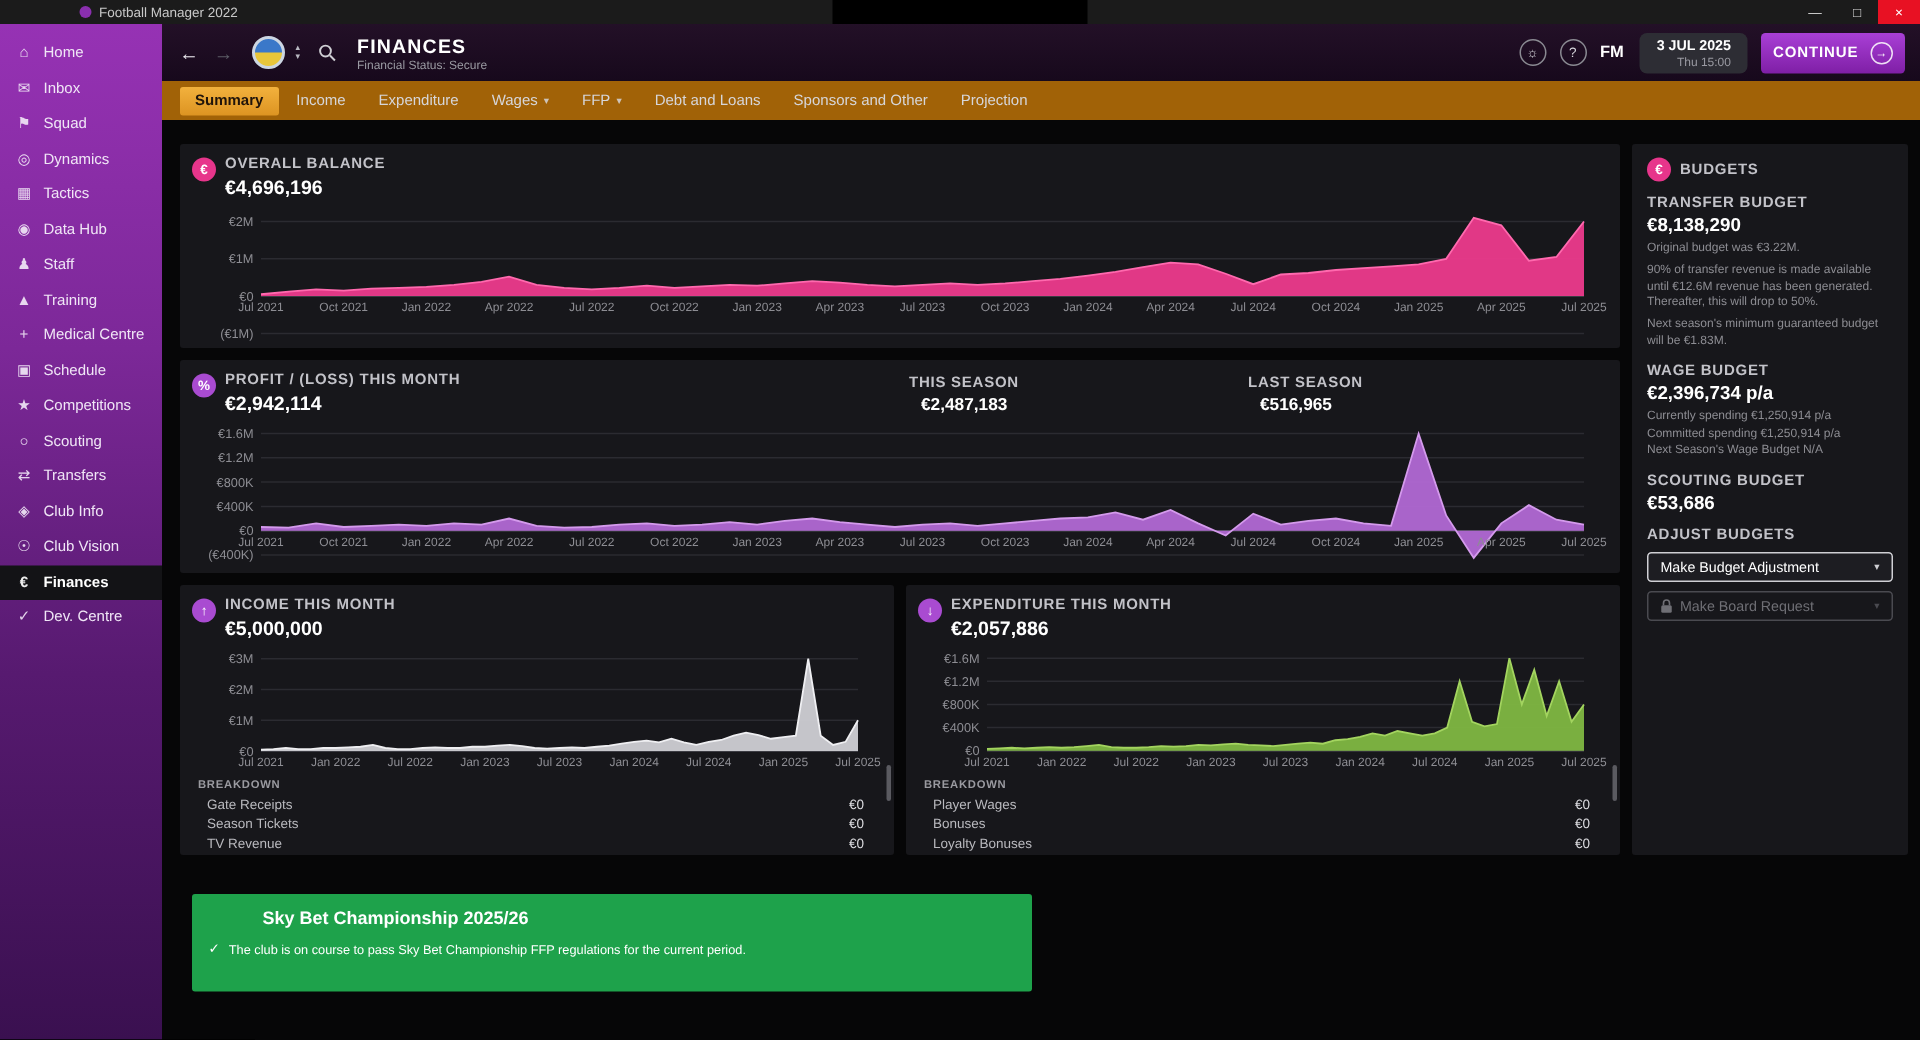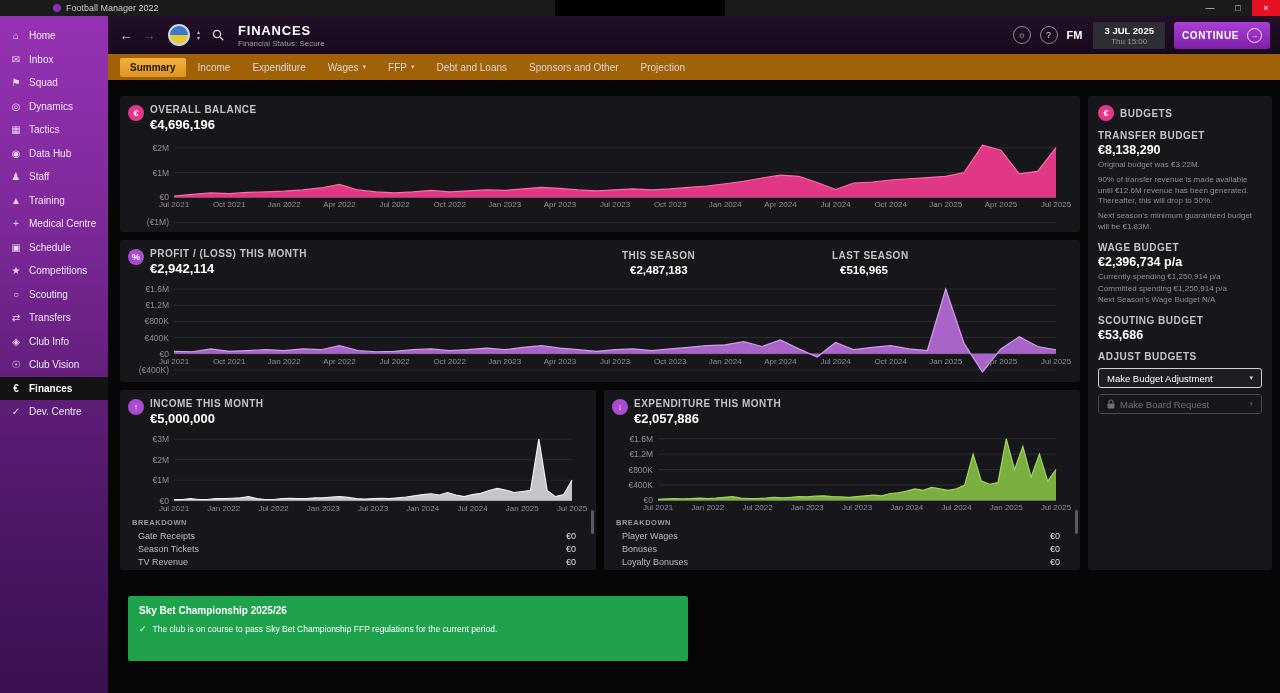--- a/index.html
+++ b/index.html
@@ -28,21 +28,21 @@
     background:linear-gradient(180deg,#3a78c9 0%,#3a78c9 48%,#e8c63a 52%,#e8c63a 100%);margin-left:4px;}
   .badge-chev{display:flex;flex-direction:column;line-height:6px;font-size:6px;color:#b9b9c2;}
   .search-wrap{margin-left:4px;display:flex;align-items:center;}
   .title-block{margin-left:6px;}
   .page-title{font-size:13px;font-weight:bold;color:#fff;letter-spacing:.8px;}
   .page-sub{font-size:8px;color:#9a9aa2;margin-top:1px;}
   .topbar-right{margin-left:auto;display:flex;align-items:center;gap:9px;}
   .round-icon{width:16px;height:16px;border-radius:50%;border:1px solid #8a8a92;color:#d8d8de;font-size:9px;
     display:flex;align-items:center;justify-content:center;cursor:default;}
   .fm-logo{font-weight:bold;font-size:11px;color:#fff;margin-right:2px;}
-  .date-box{background:#2d2d34;padding:3px 11px;text-align:center;border-radius:0;cursor:default;}
+  .date-box{background:#2d2d34;padding:3px 11px;text-align:right;border-radius:5px;cursor:default;}
   .date-1{font-size:9.5px;font-weight:bold;color:#fff;}
   .date-2{font-size:8px;color:#9a9aa2;margin-top:1px;}
   .continue-btn{background:linear-gradient(180deg,#a93fd6,#7f1fa6);color:#fff;font-weight:bold;font-size:10px;letter-spacing:.6px;
     padding:6px 8px;border-radius:3px;display:flex;align-items:center;gap:8px;cursor:pointer;}
   .continue-arrow{width:13px;height:13px;border-radius:50%;border:1px solid rgba(255,255,255,.85);font-size:8px;
     display:flex;align-items:center;justify-content:center;}
   
   .tabbar{height:26px;background:#a16207;display:flex;align-items:center;padding-left:12px;gap:2px;flex:0 0 26px;}
   .tab{font-size:10px;color:#d6d6da;padding:4px 10px;border-radius:2px;display:flex;gap:4px;align-items:center;cursor:pointer;}
   .tab.selected{background:linear-gradient(180deg,#f2b13d,#dd9422);color:#20140a;font-weight:bold;}
@@ -82,21 +82,21 @@
   .b-drop{margin-top:6px;height:20px;border:1px solid #cfcfd4;border-radius:3px;display:flex;align-items:center;
     justify-content:space-between;padding:0 8px;font-size:9.5px;color:#fff;background:#1d1d22;cursor:pointer;box-sizing:border-box;}
   .b-drop .chev{font-size:7px;color:#cfcfd4;}
   .b-drop.disabled{border-color:#4a4a50;color:#6f6f75;background:transparent;cursor:default;}
   .b-drop.disabled .chev{color:#4a4a50;}
   .lockwrap{display:flex;align-items:center;gap:5px;}
   
   .ffp-wrap{margin:26px 0 0 20px;}
   .ffp-label{font-size:9px;font-weight:bold;color:#e052a0;letter-spacing:.6px;}
   .ffp-box{margin-top:6px;width:560px;height:65px;background:#1ea24b;border-radius:2px;padding:9px 11px;box-sizing:border-box;}
-  .ffp-title{font-size:10px;font-weight:bold;color:#fff;}
+  .ffp-title{font-size:12px;font-weight:bold;color:#fff;margin-left:36px;}
   .ffp-line{display:flex;gap:6px;margin-top:8px;font-size:8.5px;color:#fff;align-items:center;}
   .ffp-check{font-size:9px;font-weight:bold;}
 </style>
 </head>
 <body>
 
 <div class="titlebar">
   <span class="tb-appicon"></span>
   <span class="tb-title">Football Manager 2022</span>
   <div class="tb-notch"></div>
@@ -288,21 +288,21 @@
           </section>
 
           <section class="panel p-profit">
             <div class="phead">
               <span class="picon purple">%</span>
               <div>
                 <div class="ptitle">PROFIT / (LOSS) THIS MONTH</div>
                 <div class="pvalue">€2,942,114</div>
               </div>
             </div>
-            <div class="stat-abs" style="left:502px">
+            <div class="stat-abs" style="left:486px">
               <div class="ptitle">THIS SEASON</div>
               <div class="sval">€2,487,183</div>
             </div>
             <div class="stat-abs" style="left:712px">
               <div class="ptitle">LAST SEASON</div>
               <div class="sval">€516,965</div>
             </div>
             <div class="chart chart-profit"><svg width="944" height="100">
                   <line x1="46" x2="928" y1="11.065217391304344" y2="11.065217391304344" stroke="#2b2b31" stroke-width="1"></line>
                   <text x="41" y="14.065217391304344" text-anchor="end" fill="#8d8d93" font-size="8.5">€1.6M</text>

